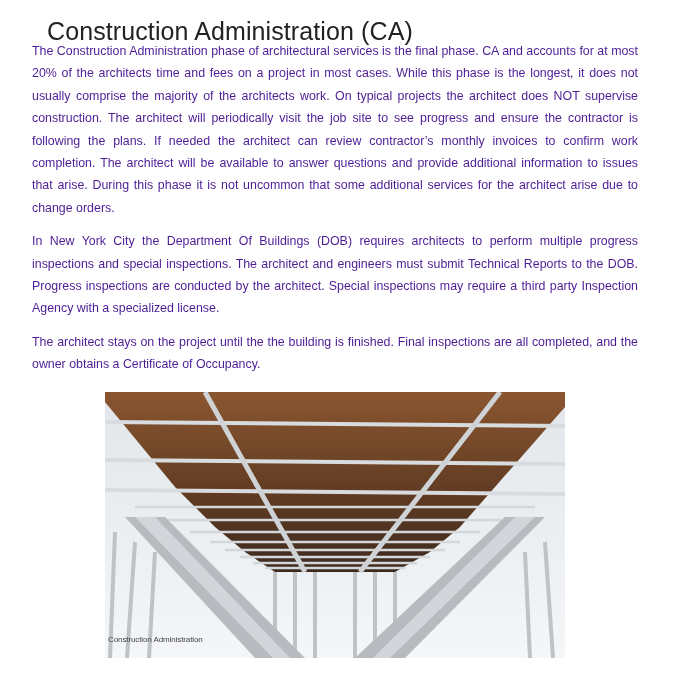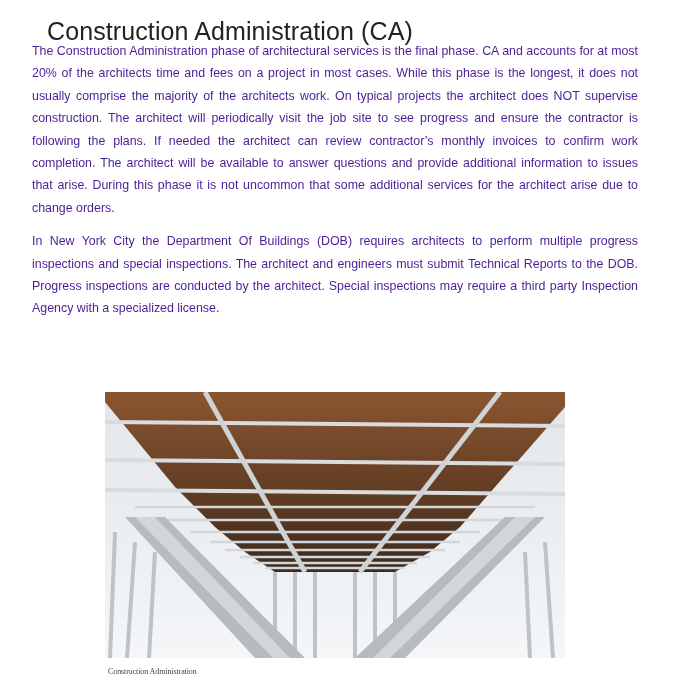--- a/index.html
+++ b/index.html
@@ -21,32 +21,33 @@
       font-size: 12.4px; line-height: 22.4px;
       text-align: justify; text-align-last: left;
       color: #4c1d95;
     }
     .figure {
       position: absolute; left: 105px; top: 392px; width: 460px; height: 266px;
       overflow: hidden; background: #e9ecef;
     }
     .figure svg { display: block; }
     .caption {
-      position: absolute; left: 108px; top: 667px;
-      font-size: 8px; color: #444; letter-spacing: -0.1px; font-family: Liberation Serif, serif;
+      position: absolute; left: 108px; top: 635px;
+      font-size: 8px; color: #444; letter-spacing: -0.1px;
     }
   </style>
 </head>
 <body>
 
 <h1 class="title">Construction Administration (CA)</h1>
 
 <div class="body">
   <p>The Construction Administration phase of architectural services is the final phase. CA and accounts for at most 20% of the architects time and fees on a project in most cases. While this phase is the longest, it does not usually comprise the majority of the architects work. On typical projects the architect does NOT supervise construction. The architect will periodically visit the job site to see progress and ensure the contractor is following the plans. If needed the architect can review contractor’s monthly invoices to confirm work completion. The architect will be available to answer questions and provide additional information to issues that arise. During this phase it is not uncommon that some additional services for the architect arise due to change orders.</p>
   <p>In New York City the Department Of Buildings (DOB) requires architects to perform multiple progress inspections and special inspections. The architect and engineers must submit Technical Reports to the DOB. Progress inspections are conducted by the architect. Special inspections may require a third party Inspection Agency with a specialized license.</p>
+  <p>The architect stays on the project until the the building is finished. Final inspections are all completed, and the owner obtains a Certificate of Occupancy.</p>
 </div>
 
 <div class="figure">
   <svg width="460" height="266" viewBox="0 0 460 266" xmlns="http://www.w3.org/2000/svg">
     <defs>
       <linearGradient id="ceil" x1="0" y1="0" x2="0" y2="1">
         <stop offset="0" stop-color="#8a5630"></stop>
         <stop offset="0.6" stop-color="#5e3a22"></stop>
         <stop offset="1" stop-color="#3c2a1e"></stop>
       </linearGradient>

